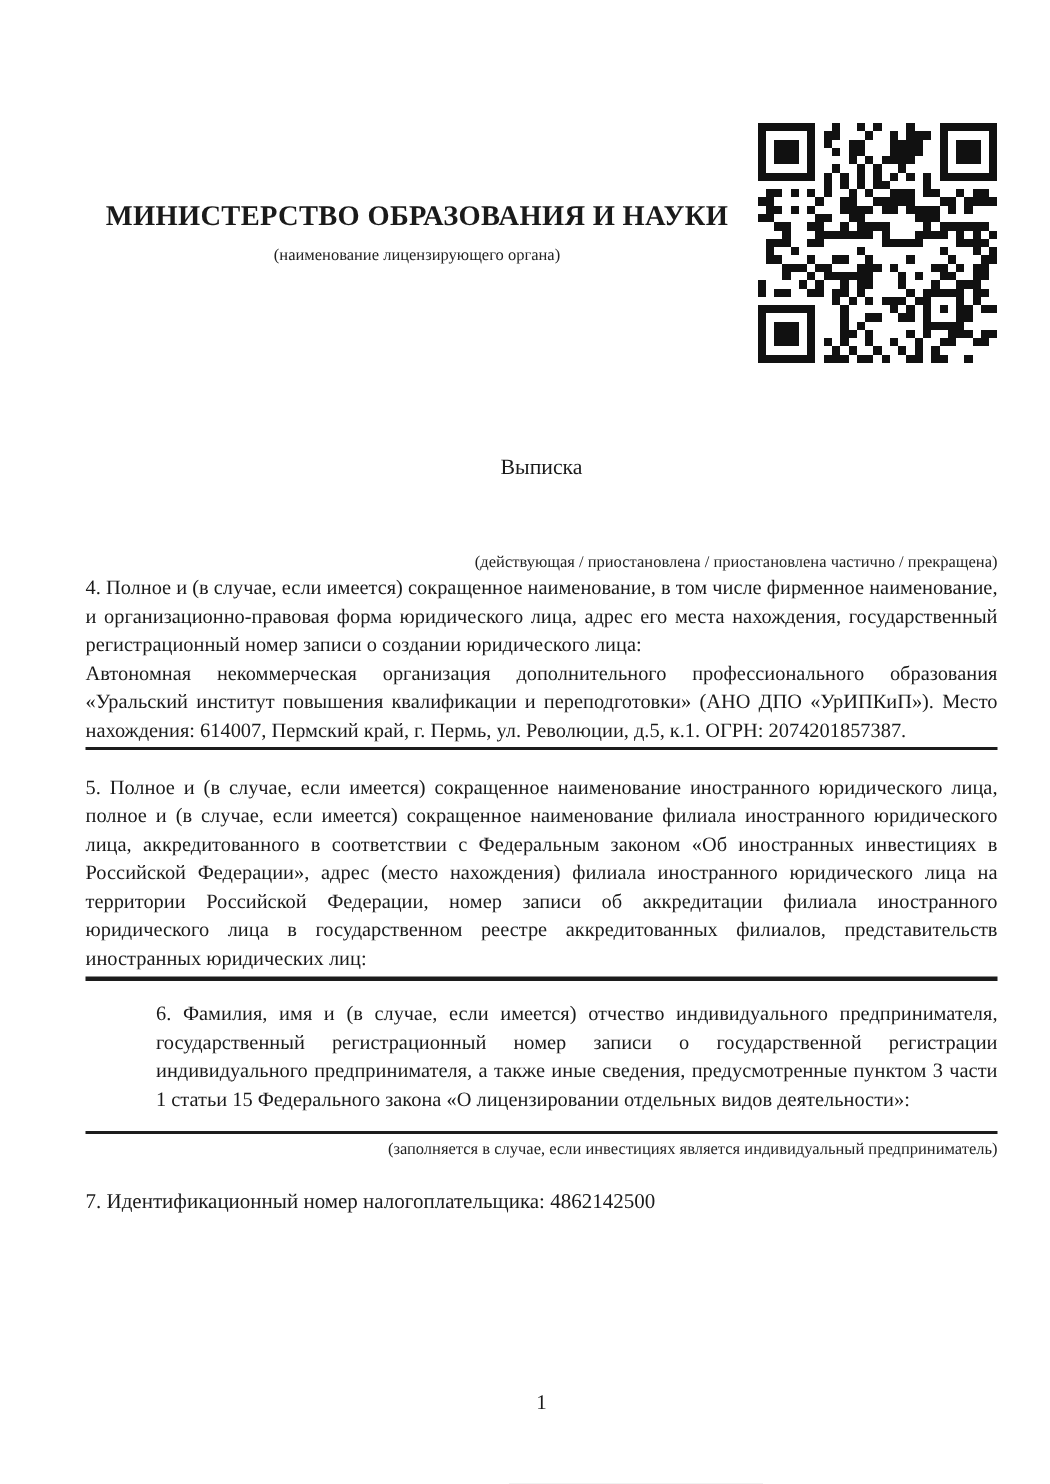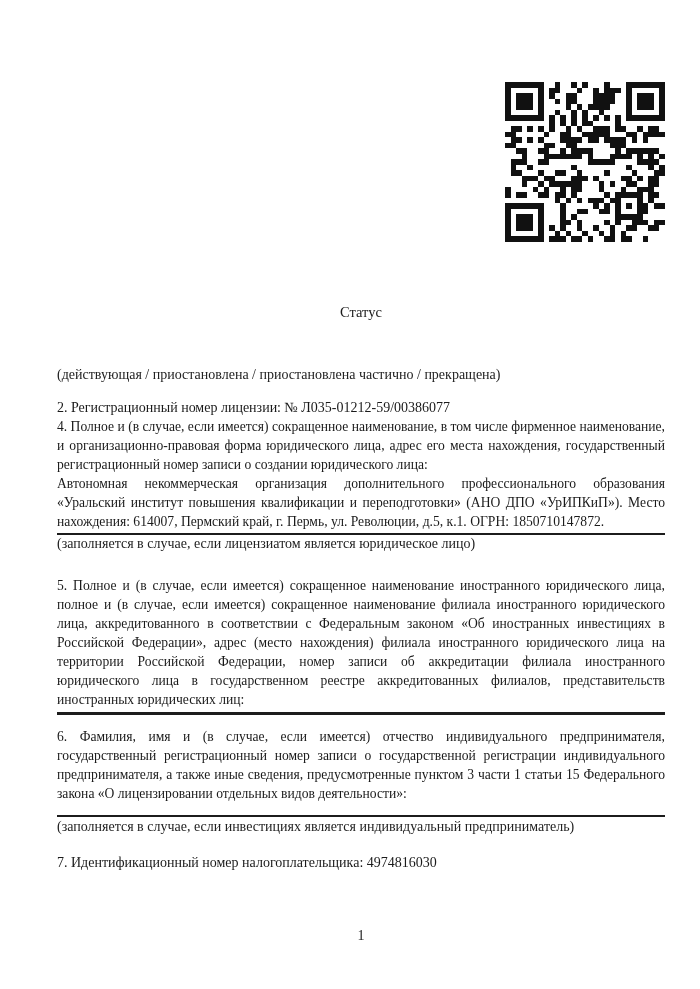--- a/index.html
+++ b/index.html
@@ -28,36 +28,36 @@
   }
   .title{
     position:absolute;left:57px;top:303px;width:608px;
     text-align:center;font-size:14.5px;line-height:19px;
   }
   .content{
     position:absolute;left:57px;top:365px;width:608px;
     font-size:14px;line-height:18px;
   }
   .cap{
-    font-size:14px;line-height:14px;text-align:left;color:#222;
+    font-size:11px;line-height:14px;text-align:right;color:#222;
   }
   .cap1{margin-top:3px;}
   .item2{margin-top:17px;}
   .item3{margin-top:15px;}
   .para{
     font-size:13.6px;line-height:19px;text-align:justify;
   }
   .p4label{}
   .sep{border-top:2px solid #1c1c1c;height:0;margin-top:2px;}
   .sep5{border-top:3px solid #1c1c1c;margin-top:3px;}
   .sep6{margin-top:12px;}
   .cap4{margin-top:2px;}
-  .p5{margin-top:25px;}
+  .p5{margin-top:15px;}
   .cap5{margin-top:2px;}
-  .p6{margin-top:12px;}
+  .p6{margin-top:12px;margin-left:47px;}
   .cap6{margin-top:3px;}
   .item7{margin-top:20px;}
   .pagenum{
     position:absolute;left:57px;top:928px;width:608px;
     text-align:center;font-size:14px;
   }
 </style>
 </head>
 <body>
 
@@ -454,44 +454,44 @@
           <rect x="18" y="28" width="1" height="1"></rect>
           <rect x="19" y="28" width="1" height="1"></rect>
           <rect x="21" y="28" width="1" height="1"></rect>
           <rect x="22" y="28" width="1" height="1"></rect>
           <rect x="25" y="28" width="1" height="1"></rect>
         </g>
       </svg>
   </div>
 
   <div class="header">
+    <div class="hline">МИНИСТЕРСТВО ОБРАЗОВАНИЯ И НАУКИ</div>
+    <div class="hcap">(наименование лицензирующего органа)</div>
   </div>
 
   <div class="title">
-    <div>Статус</div>
+    <div>Выписка</div>
   </div>
 
   <div class="content">
 
     <div class="cap cap1">(действующая / приостановлена / приостановлена частично / прекращена)</div>
 
-    <div class="item2">2. Регистрационный номер лицензии: № Л035-01212-59/00386077</div>
 
 
     <div class="para p4label">4. Полное и (в случае, если имеется) сокращенное наименование, в том числе фирменное наименование, и организационно-правовая форма юридического лица, адрес его места нахождения, государственный регистрационный номер записи о создании юридического лица:</div>
-    <div class="para">Автономная некоммерческая организация дополнительного профессионального образования «Уральский институт повышения квалификации и переподготовки» (АНО ДПО «УрИПКиП»). Место нахождения: 614007, Пермский край, г. Пермь, ул. Революции, д.5, к.1. ОГРН: 1850710147872.</div>
+    <div class="para">Автономная некоммерческая организация дополнительного профессионального образования «Уральский институт повышения квалификации и переподготовки» (АНО ДПО «УрИПКиП»). Место нахождения: 614007, Пермский край, г. Пермь, ул. Революции, д.5, к.1. ОГРН: 2074201857387.</div>
     <div class="sep"></div>
-    <div class="cap cap4">(заполняется в случае, если лицензиатом является юридическое лицо)</div>
 
     <div class="para p5">5. Полное и (в случае, если имеется) сокращенное наименование иностранного юридического лица, полное и (в случае, если имеется) сокращенное наименование филиала иностранного юридического лица, аккредитованного в соответствии с Федеральным законом «Об иностранных инвестициях в Российской Федерации», адрес (место нахождения) филиала иностранного юридического лица на территории Российской Федерации, номер записи об аккредитации филиала иностранного юридического лица в государственном реестре аккредитованных филиалов, представительств иностранных юридических лиц:</div>
     <div class="sep sep5"></div>
 
     <div class="para p6">6. Фамилия, имя и (в случае, если имеется) отчество индивидуального предпринимателя, государственный регистрационный номер записи о государственной регистрации индивидуального предпринимателя, а также иные сведения, предусмотренные пунктом 3 части 1 статьи 15 Федерального закона «О лицензировании отдельных видов деятельности»:</div>
     <div class="sep sep6"></div>
     <div class="cap cap6">(заполняется в случае, если инвестициях является индивидуальный предприниматель)</div>
 
-    <div class="item7">7. Идентификационный номер налогоплательщика: 4974816030</div>
+    <div class="item7">7. Идентификационный номер налогоплательщика: 4862142500</div>
 
   </div>
 
   <div class="pagenum">1</div>
 
 </div>
 
 </body></html>

